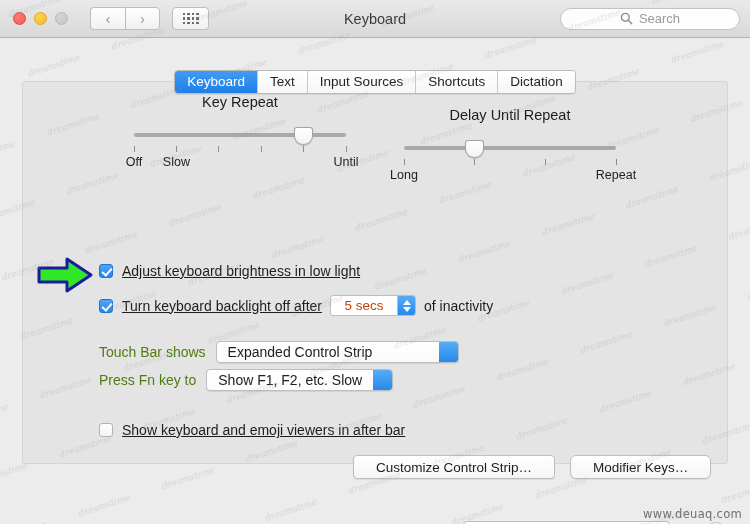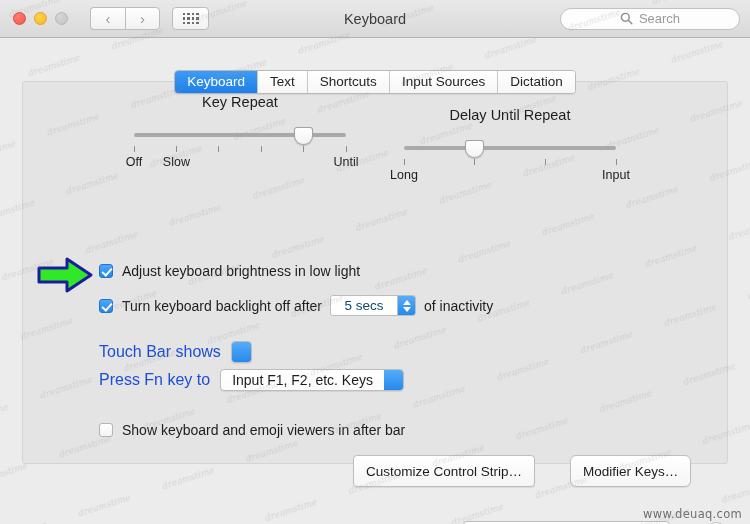--- a/index.html
+++ b/index.html
@@ -243,21 +243,21 @@
   }
   .cb.checked::after {
     content: "";
     position: absolute;
     left: 4px; top: 1px;
     width: 4px; height: 8px;
     border: solid #ffffff;
     border-width: 0 2px 2px 0;
     transform: rotate(42deg);
   }
-  .row .lbl { margin-left: 9px; }
+  .row .lbl { margin-left: 9px; text-decoration: underline; }
 
   #row-brightness { left: 99px; top: 225px; }
   #row-backlight  { left: 99px; top: 257px; }
 
   
   .stepper {
     display: flex;
     align-items: stretch;
     height: 21px;
     margin: 0 8px;
@@ -266,21 +266,21 @@
     background: #ffffff;
     overflow: hidden;
   }
   .stepper .val {
     min-width: 66px;
     padding: 0 9px;
     display: flex;
     align-items: center;
     justify-content: center;
     font-size: 13.5px;
-    color: #0c4a6e;
+    color: #c2410c;
   }
   .stepper .arrows {
     width: 18px;
     background: linear-gradient(to bottom, #56acf8, #2689ee);
     border-left: 1px solid #bdbdbd;
     display: flex;
     flex-direction: column;
     align-items: center;
     justify-content: center;
     gap: 2px;
@@ -289,21 +289,21 @@
     width: 0; height: 0;
     border-left: 4px solid transparent;
     border-right: 4px solid transparent;
   }
   .arrows .up   { border-bottom: 5px solid #ffffff; }
   .arrows .down { border-top: 5px solid #ffffff; }
 
   
   #row-touchbar { left: 99px; top: 303px; }
   #row-fnkey    { left: 99px; top: 331px; }
-  .row-label { font-size: 16px; color: #1d4ed8; }
+  .row-label { font-size: 14px; color: #4d7c0f; }
 
   .popup {
     display: flex;
     align-items: stretch;
     height: 22px;
     margin-left: 10px;
     border: 1px solid #bdbdbd;
     border-radius: 4px;
     background: linear-gradient(to bottom, #ffffff, #fbfbfb);
     box-shadow: 0 1px 1px rgba(0,0,0,0.08);
@@ -328,22 +328,22 @@
     flex: 0 0 auto;
   }
   #popup-touchbar .ptext { width: 222px; }
 
   
   #row-viewers { left: 99px; top: 384px; }
 
   
   .pushbtn {
     position: absolute;
-    height: 32px;
-    padding: 0 12px;
+    height: 24px;
+    padding: 0 22px;
     display: flex;
     align-items: center;
     justify-content: center;
     background: linear-gradient(to bottom, #ffffff, #f5f5f5);
     border: 1px solid #bebebe;
     border-radius: 4px;
     box-shadow: 0 1px 1px rgba(0,0,0,0.08);
     font-size: 13.5px;
     color: #1d1d1d;
     white-space: nowrap;
@@ -487,21 +487,21 @@
           <div class="knob" id="knob-delay" style="left: calc(33.3333% + 4.66667px);"></div>
         </div>
         <div class="ticks" id="ticks-delay">
             <i style="left: 0%;"></i>
             <i style="left: 33.3333%;"></i>
             <i style="left: 66.6667%;"></i>
             <i style="left: 100%;"></i>
           </div>
         <div class="tick-labels" id="labels-delay">
             <span style="left: calc(0% + 14px);">Long</span>
-            <span style="left: calc(100% - 14px);">Input</span>
+            <span style="left: calc(100% - 14px);">Repeat</span>
           </div>
       </div>
     </div>
 
     <div class="row" id="row-brightness">
       <span class="cb checked"></span>
       <span class="lbl">Adjust keyboard brightness in low light</span>
     </div>
 
     <div class="row" id="row-backlight">
@@ -513,31 +513,32 @@
           <span class="up"></span>
           <span class="down"></span>
         </span>
       </span>
       <span>of inactivity</span>
     </div>
 
     <div class="row" id="row-touchbar">
       <span class="row-label">Touch Bar shows</span>
       <span class="popup" id="popup-touchbar">
+        <span class="ptext">Expanded Control Strip</span>
         <span class="parrows">
           <span class="up"></span>
           <span class="down"></span>
         </span>
       </span>
     </div>
 
     <div class="row" id="row-fnkey">
       <span class="row-label">Press Fn key to</span>
       <span class="popup" id="popup-fnkey">
-        <span class="ptext">Input F1, F2, etc. Keys</span>
+        <span class="ptext">Show F1, F2, etc. Slow</span>
         <span class="parrows">
           <span class="up"></span>
           <span class="down"></span>
         </span>
       </span>
     </div>
 
     <div class="row" id="row-viewers">
       <span class="cb"></span>
       <span class="lbl">Show keyboard and emoji viewers in after bar</span>
@@ -550,22 +551,22 @@
 
     <svg id="annot-arrow" viewBox="0 0 58 38">
       <polygon points="3,12 31,12 31,3 55,19 31,35 31,26 3,26" fill="#31e828" stroke="#1b1b9e" stroke-width="3" stroke-linejoin="round"></polygon>
     </svg>
 
     <div id="watermark">www.deuaq.com</div>
   <div id="tabbar">
         <div class="tabs">
           <div class="tab active">Keyboard</div>
           <div class="tab">Text</div>
+          <div class="tab">Input Sources</div>
           <div class="tab">Shortcuts</div>
-          <div class="tab">Input Sources</div>
           <div class="tab">Dictation</div>
         </div>
       </div>
     </div>
 </div>
 
 <svg id="wm-overlay">
   <defs>
     <pattern id="wmpat" width="88" height="62" patternUnits="userSpaceOnUse" patternTransform="rotate(-18)">
       <text x="4" y="20" font-family="DejaVu Serif, serif" font-size="9" fill="#9a9a9a" font-style="italic">dreamstime</text>

